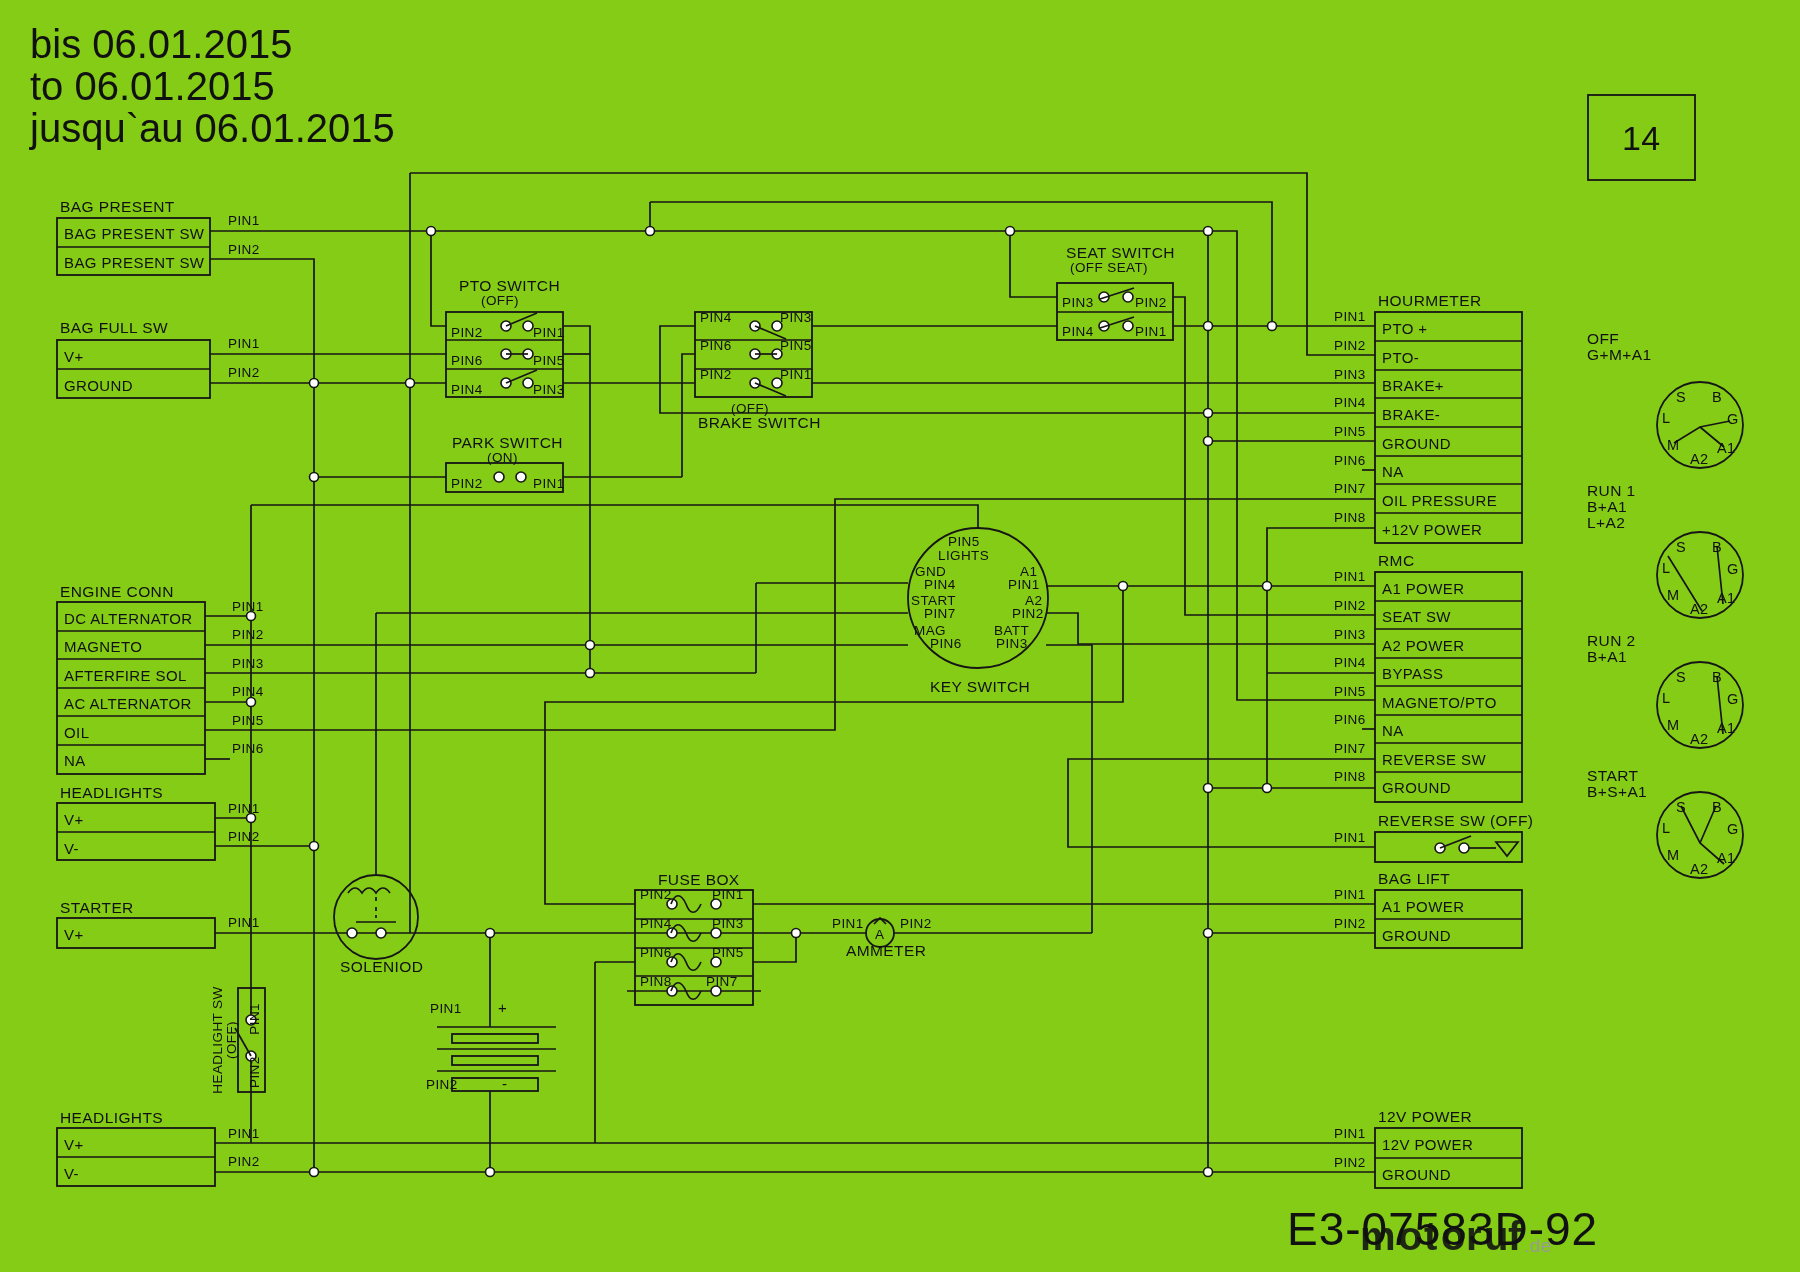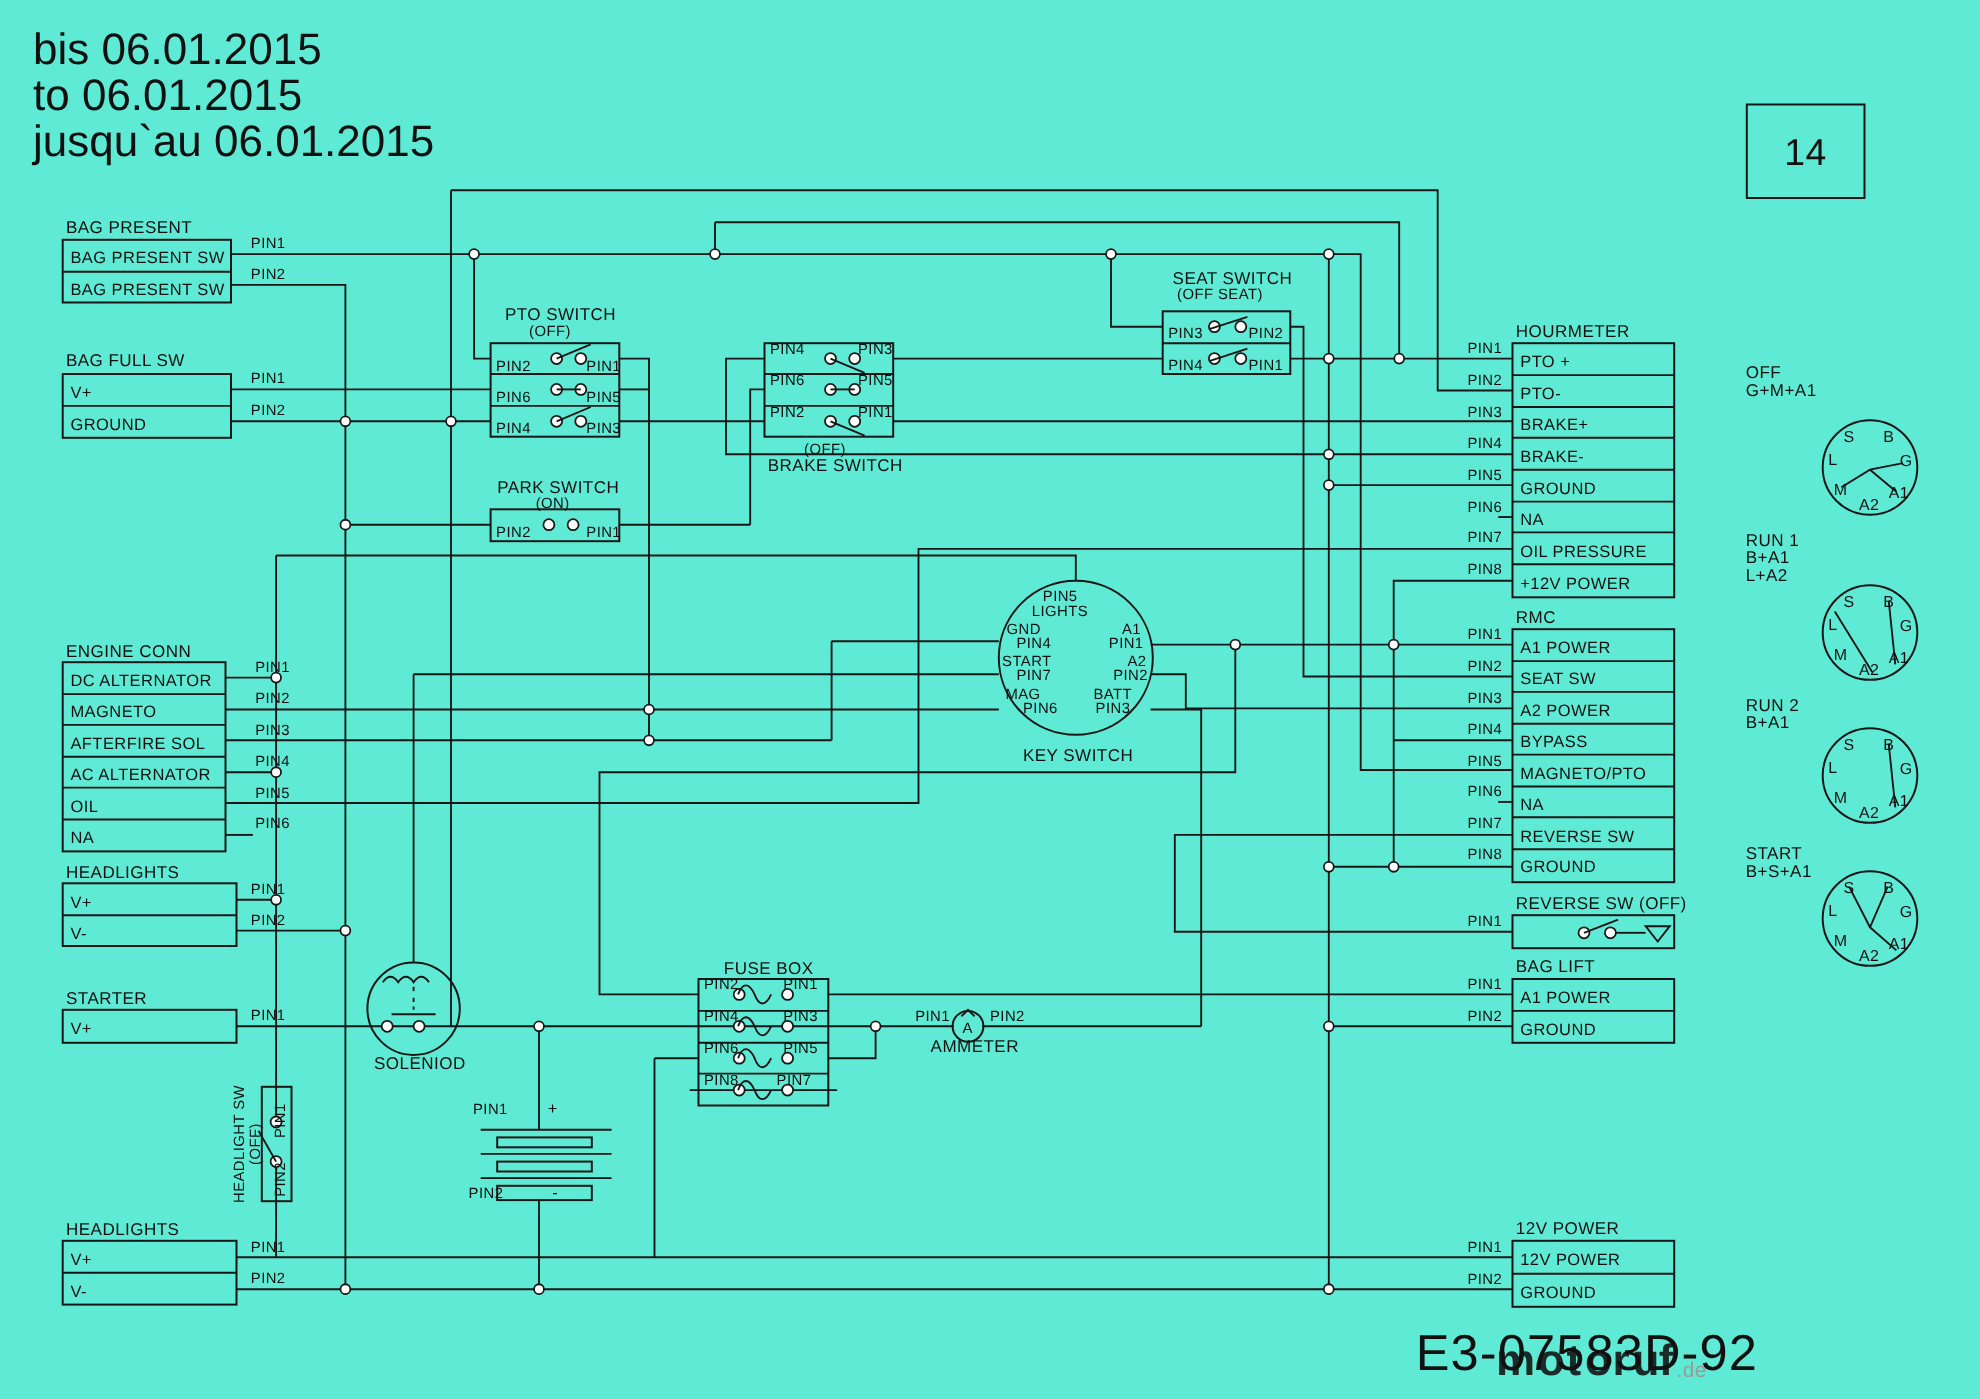--- a/index.html
+++ b/index.html
@@ -1,16 +1,16 @@
 <!DOCTYPE html>
 <html><head>
 <meta charset="utf-8">
 <style>
   html,body{margin:0;padding:0;background:#f2f0eb;}
-  #page{position:relative;width:1800px;height:1272px;background:#5eead4;font-family:"Liberation Sans",sans-serif;overflow:hidden;}
+  #page{position:relative;width:1800px;height:1272px;background:#84cc16;font-family:"Liberation Sans",sans-serif;overflow:hidden;}
   svg{position:absolute;left:0;top:0;}
   text{fill:#111;font-family:"Liberation Sans",sans-serif;letter-spacing:.4px;}
   .lbl{font-size:15px;}
   .pin{font-size:13.5px;}
   .ttl{font-size:15.5px;}
   .sm{font-size:13.5px;}
   .hdr{font-size:40px;letter-spacing:0;}
   .pg{font-size:34px;}
   .e3{font-size:46px;letter-spacing:1px;}
   .dial{font-size:14.5px;}

